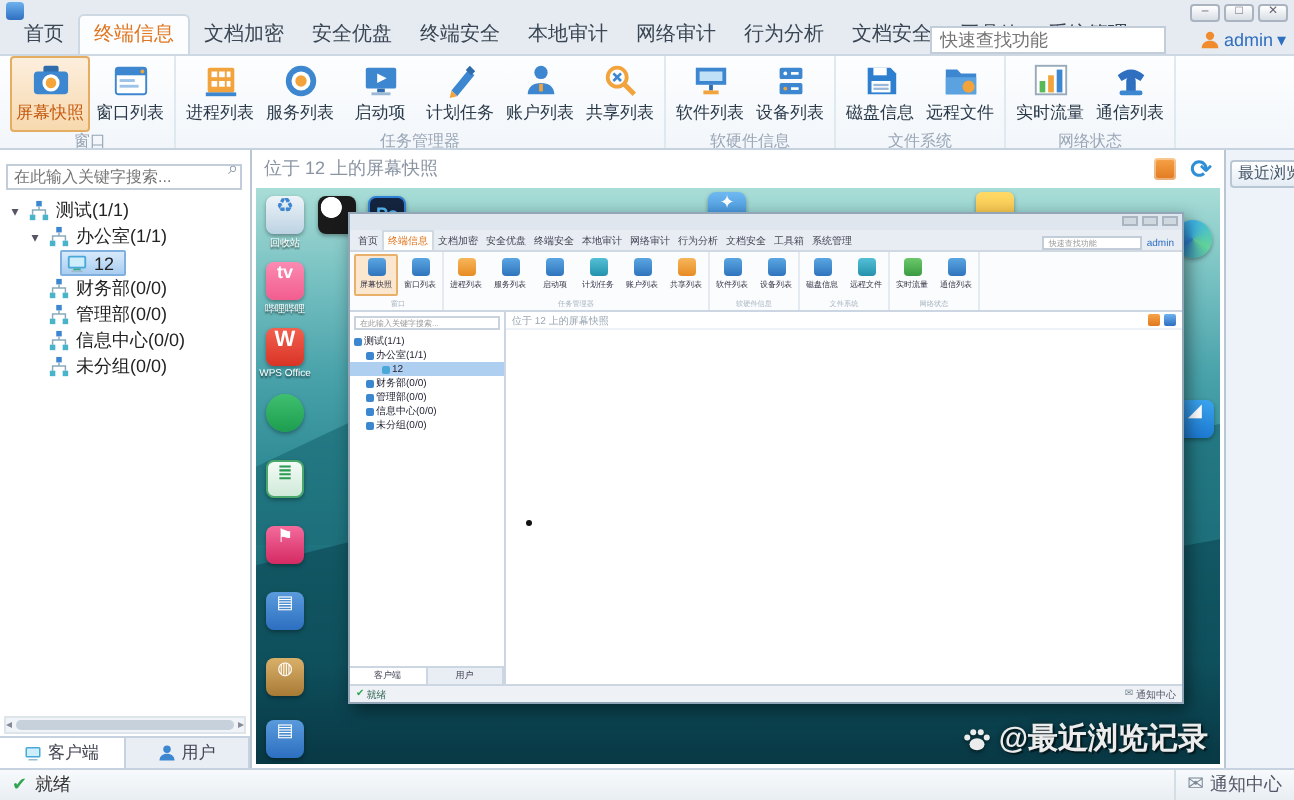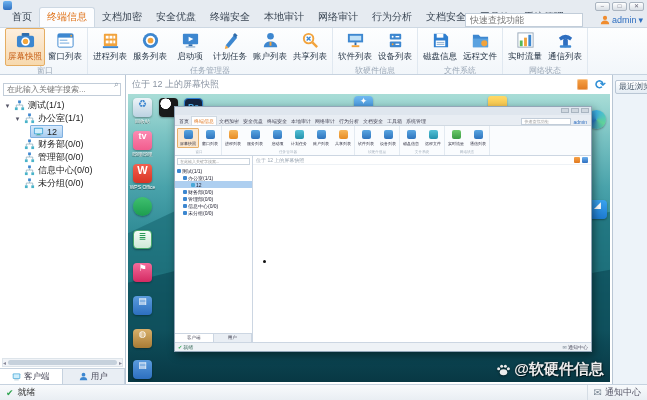--- a/index.html
+++ b/index.html
@@ -676,21 +676,21 @@
     </div>
 
     <div class="wm">
       <svg width="15" height="15" viewBox="0 0 20 20" fill="#ececec">
         <ellipse cx="10" cy="13.5" rx="5" ry="4"></ellipse>
           <circle cx="3.5" cy="9" r="2"></circle>
         <circle cx="7.5" cy="5.5" r="2"></circle>
           <circle cx="12.5" cy="5.5" r="2"></circle>
           <circle cx="16.5" cy="9" r="2"></circle>
       </svg>
-      <span>@软硬件信息</span>
+      <span>@最近浏览记录</span>
     </div>
   </div>
 </div>
 
 <div class="rpanel">
   <div class="rp-tab">最近浏览记录</div>
 </div>
 
 <div class="statusbar">
   <span class="check">✔</span>

